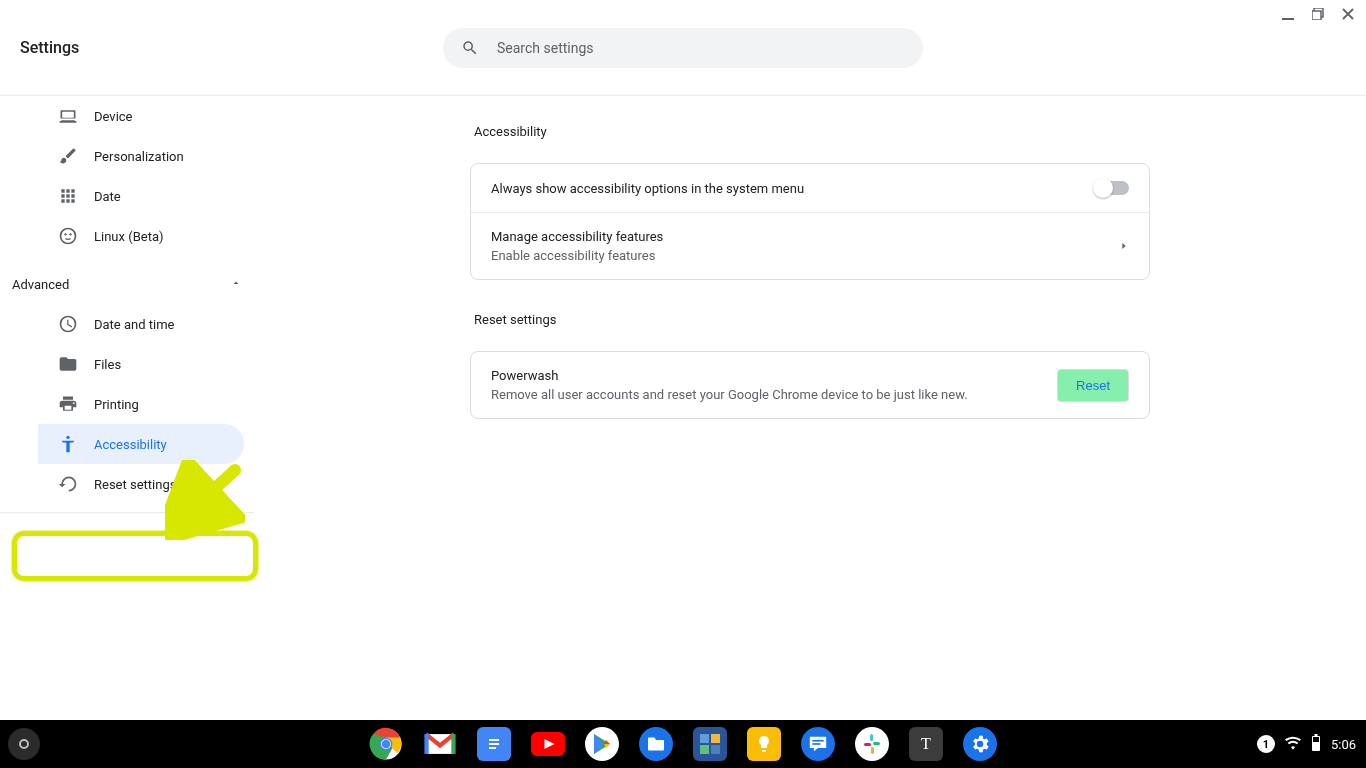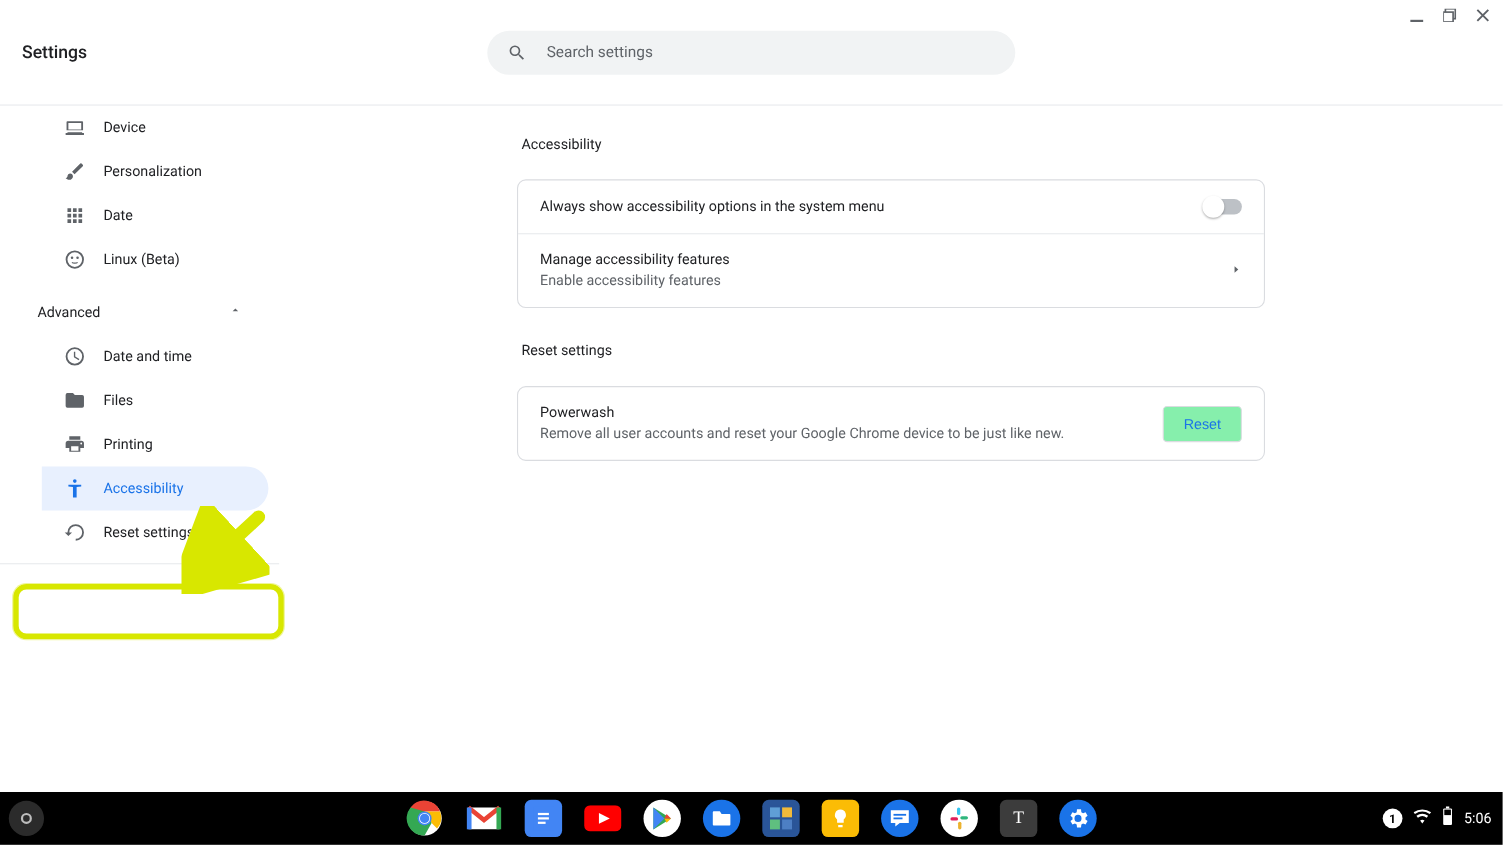--- a/index.html
+++ b/index.html
@@ -16,21 +16,21 @@
   .search-wrap { position:absolute; left:50%; top:50%; transform:translate(-50%,-50%); }
   .search { width:480px; height:40px; background:#f1f3f4; border-radius:20px; display:flex; align-items:center; padding:0 18px; color:#5f6368; font-size:14px; }
   .search svg { margin-right:18px; flex:0 0 auto; }
 
   
   .sidebar { position:absolute; left:0; top:96px; width:254px; bottom:48px; overflow:hidden; }
   .nav-item { display:flex; align-items:center; height:40px; padding:0 20px; font-size:13px; color:#202124; cursor:pointer; border-radius:0 20px 20px 0;margin-left:38px; }
   .nav-item .icon-slot { width:20px; height:20px; margin-right:16px; display:flex; align-items:center; justify-content:center; color:#5f6368; }
   .nav-item.selected { background:#e8f0fe; color:#1a73e8; }
   .nav-item.selected .icon-slot { color:#1a73e8; }
-  .nav-section-header { display:flex; align-items:center; justify-content:space-between; height:40px; padding:0 34px; font-size:13px; color:#5f6368; cursor:pointer; }
+  .nav-section-header { display:flex; align-items:center; justify-content:space-between; height:40px; padding:0 12px; font-size:13px; color:#5f6368; cursor:pointer; }
   .divider { height:1px; background:#e8eaed; margin:8px 0 8px 0; width:254px; }
   .about { padding:12px 20px; font-size:13px; color:#5f6368; cursor:pointer; }
 
   
   .annot-box { position:absolute; border:5px solid #d8e700; border-radius:12px; box-shadow:0 0 0 1px rgba(216,231,0,0.4); pointer-events:none; }
   .annot-arrow { position:absolute; pointer-events:none; }
 
   
   .main { position:absolute; left:254px; right:0; top:96px; bottom:48px; display:flex; justify-content:center; }
   .content { width:680px; padding-top:28px; }

